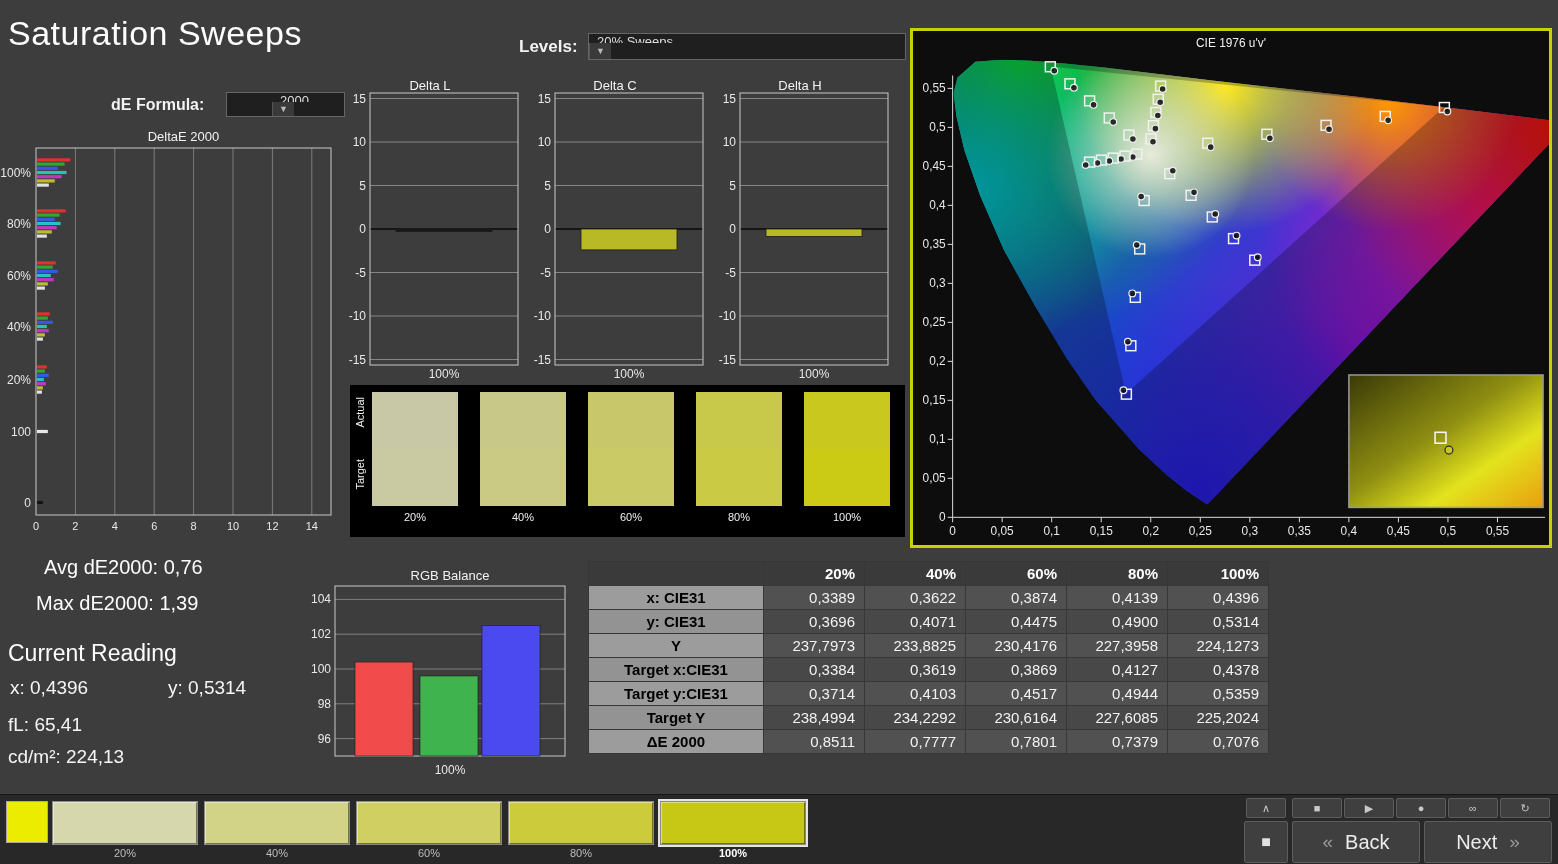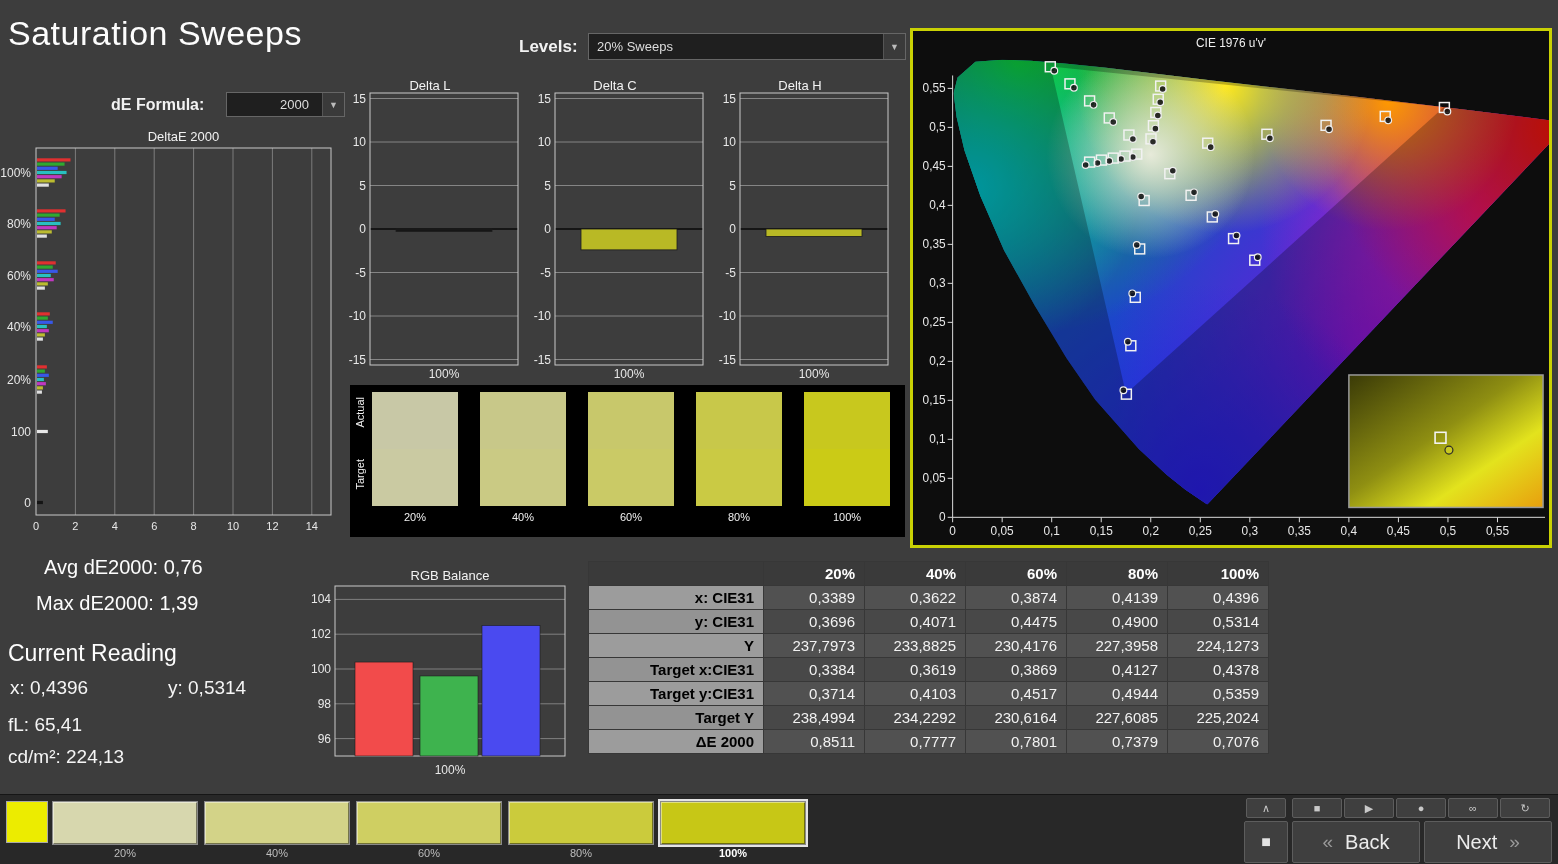--- a/index.html
+++ b/index.html
@@ -5,22 +5,22 @@
   html,body{margin:0;padding:0;background:#2e2e2e;}
   .screen{position:relative;width:1558px;height:864px;background:#3d3d3d;overflow:hidden;
           font-family:"Liberation Sans",sans-serif;color:#fff;}
   .screen *{box-sizing:border-box;}
   .abs{position:absolute;}
 
   .title{left:8px;top:14px;font-size:34px;font-weight:400;color:#fdfdfd;letter-spacing:.5px;}
   .lbl{font-weight:bold;color:#f2f2f2;}
   .levels-label{left:519px;top:37px;font-size:17px;}
   .def-label{left:111px;top:96px;font-size:16px;}
-  .dropdown{background:#1f1f1f;border:1px solid #666;display:flex;align-items:center;
-            justify-content:space-between;color:#ddd;font-size:13px;}
+  .dropdown{background:#1f1f1f;border:1px solid #666;display:flex;
+            justify-content:space-between;color:#ddd;font-size:13px;flex-direction:column;}
   .dropdown .dd-text{padding-left:8px;white-space:nowrap;overflow:hidden;}
   .dropdown .dd-arrow{width:22px;height:100%;background:#3a3a3a;border-left:1px solid #555;
             display:flex;align-items:center;justify-content:center;font-size:9px;color:#bbb;}
   .levels-dd{left:588px;top:33px;width:318px;height:27px;}
   .def-dd{left:226px;top:92px;width:119px;height:25px;padding-left:45px;}
 
   .chart-title{font-size:13px;color:#f2f2f2;text-align:center;}
   .de-title{left:36px;top:129px;width:295px;}
   .delta-title-0{left:340px;top:78px;width:180px;}
   .delta-title-1{left:525px;top:78px;width:180px;text-align:center;}
@@ -42,21 +42,21 @@
   .stat-max{left:36px;top:592px;}
   .cr-heading{left:8px;top:640px;font-size:23px;color:#fdfdfd;}
   .cr-val{font-size:19px;color:#f5f5f5;}
   .cr-x{left:10px;top:677px;} .cr-y{left:168px;top:677px;}
   .cr-fl{left:8px;top:714px;} .cr-cd{left:8px;top:746px;}
 
   table.data-table{position:absolute;left:588px;top:561px;border-collapse:collapse;
         table-layout:fixed;font-size:15px;}
   .data-table th,.data-table td{border:1px solid #373737;height:24px;padding:0 9px;overflow:hidden;white-space:nowrap;}
   .data-table thead th{background:#3a3a3a;color:#fff;font-weight:bold;text-align:right;}
-  .data-table th.rowlabel{background:#9c9c9c;color:#000;font-weight:bold;text-align:right;margin-top:16px;}
+  .data-table th.rowlabel{background:#9c9c9c;color:#000;font-weight:bold;text-align:center;margin-top:16px;}
   .data-table td{color:#f2f2f2;text-align:right;background:#515151;}
   .data-table tbody tr:nth-child(even) td{background:#484848;}
   .data-table tbody tr:nth-child(even) th.rowlabel{background:#939393;}
 
   #bottom-strip{left:0;top:794px;width:1558px;height:70px;background:#282828;border-top:1px solid #161616;}
   .cur-swatch{position:absolute;left:6px;top:6px;width:42px;height:42px;border:1px solid #a8a8a8;}
   .tile{position:absolute;top:6px;width:146px;height:44px;border:1px solid #8a8a8a;
         box-shadow:inset 1px 1px 0 rgba(255,255,255,.45), inset -1px -1px 0 rgba(0,0,0,.45);}
   .tile.sel{outline:2px solid #e4e4e4;}
   .tile-label{position:absolute;top:52px;width:146px;text-align:center;font-size:11px;color:#bdbdbd;}

